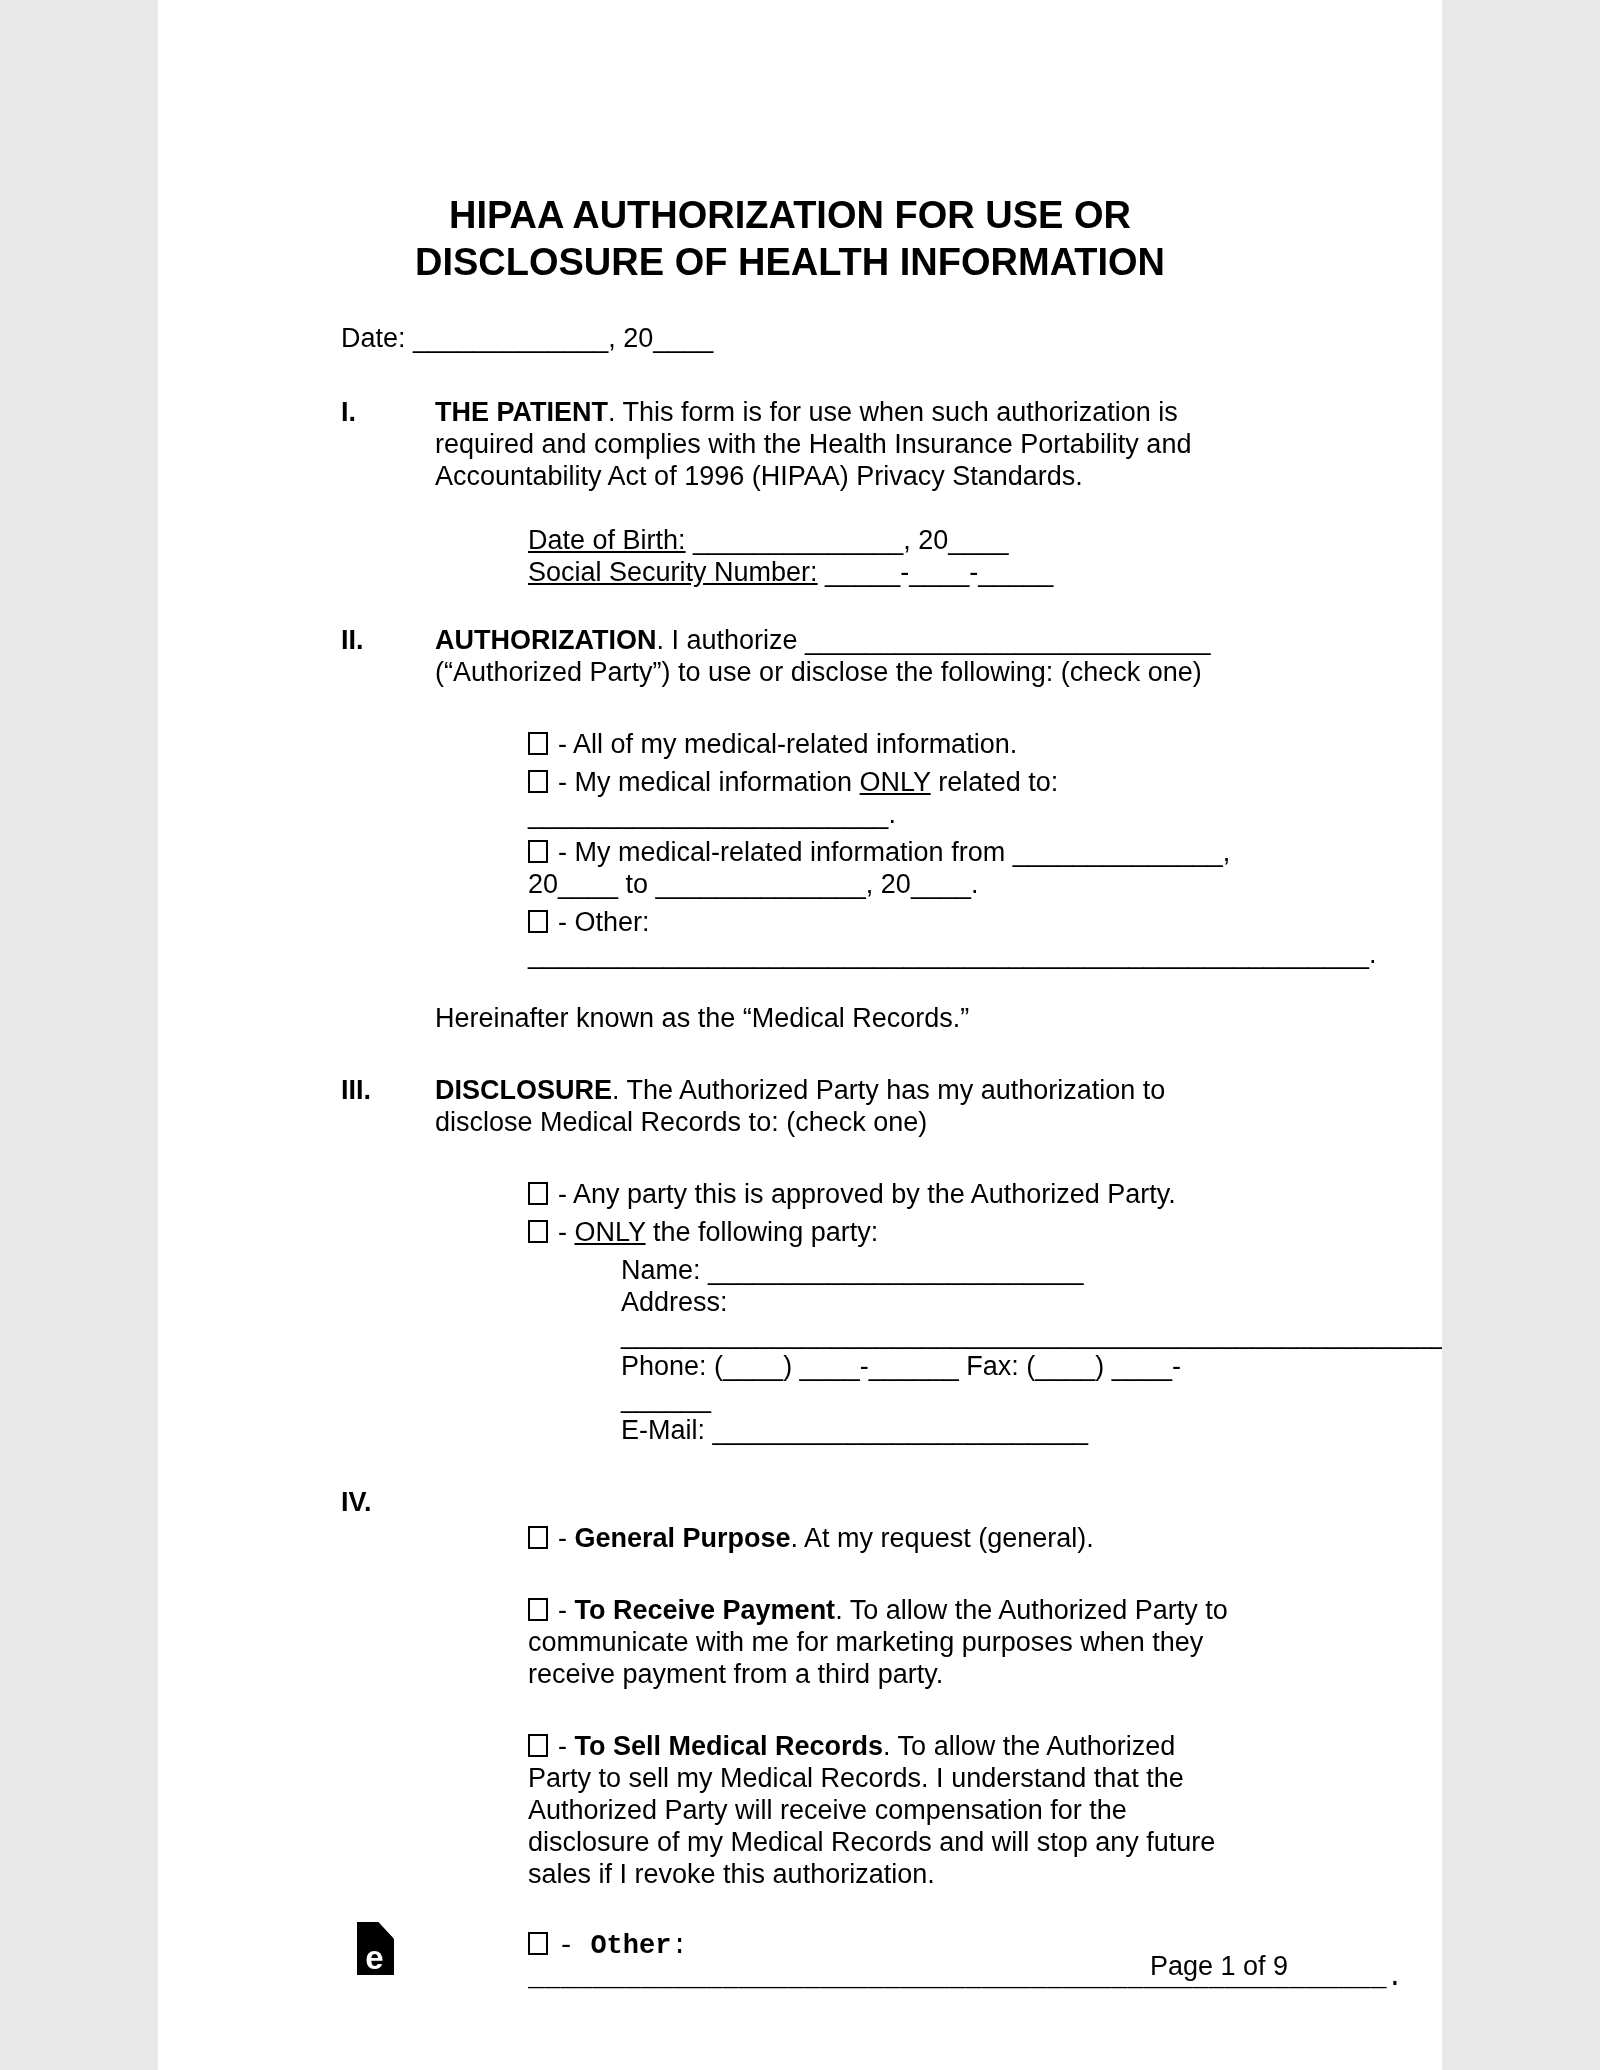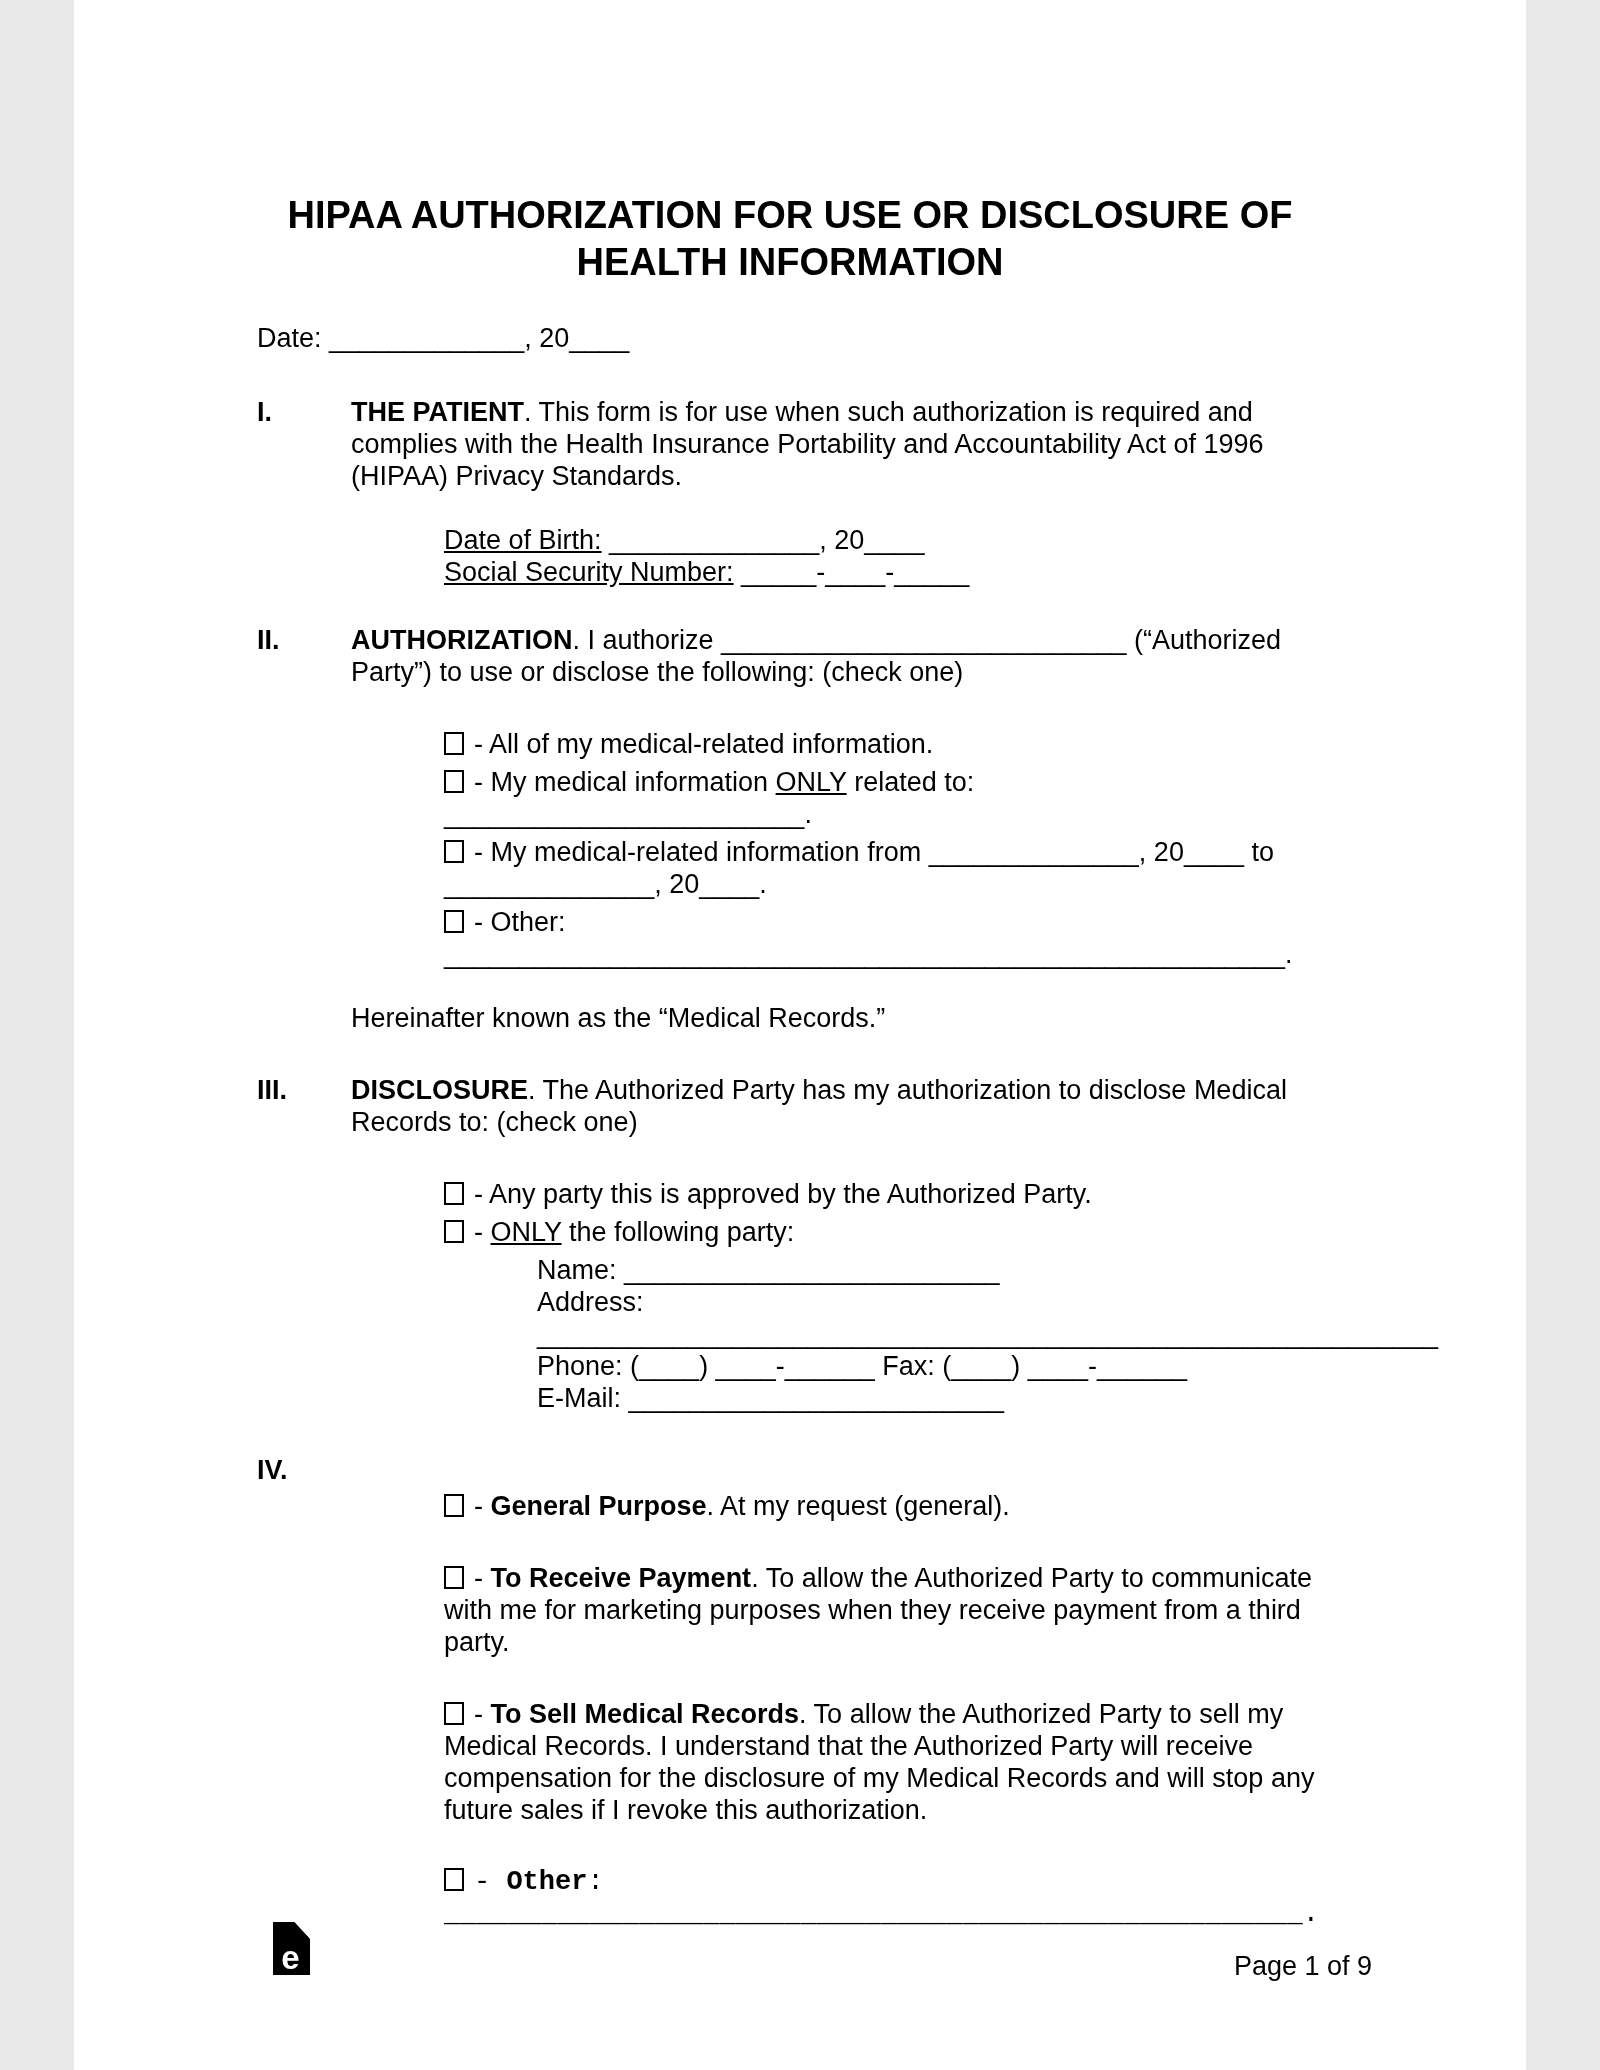--- a/index.html
+++ b/index.html
@@ -1,18 +1,18 @@
 <!DOCTYPE html>
 <html><head>
 <meta charset="utf-8">
 <style>
   html,body { margin:0; padding:0; background:#e8e8e8; }
   .page {
     position:relative;
-    width:1452px; height:2070px;
+    width:1284px; height:2070px;
     margin:0 auto;
     background:#ffffff;
     color:#000;
     font-family:"Liberation Sans","DejaVu Sans",sans-serif;
     font-size:27px;
     line-height:32px;
     box-sizing:border-box;
     padding:192px 203px 0 183px;
     overflow:hidden;
   }

